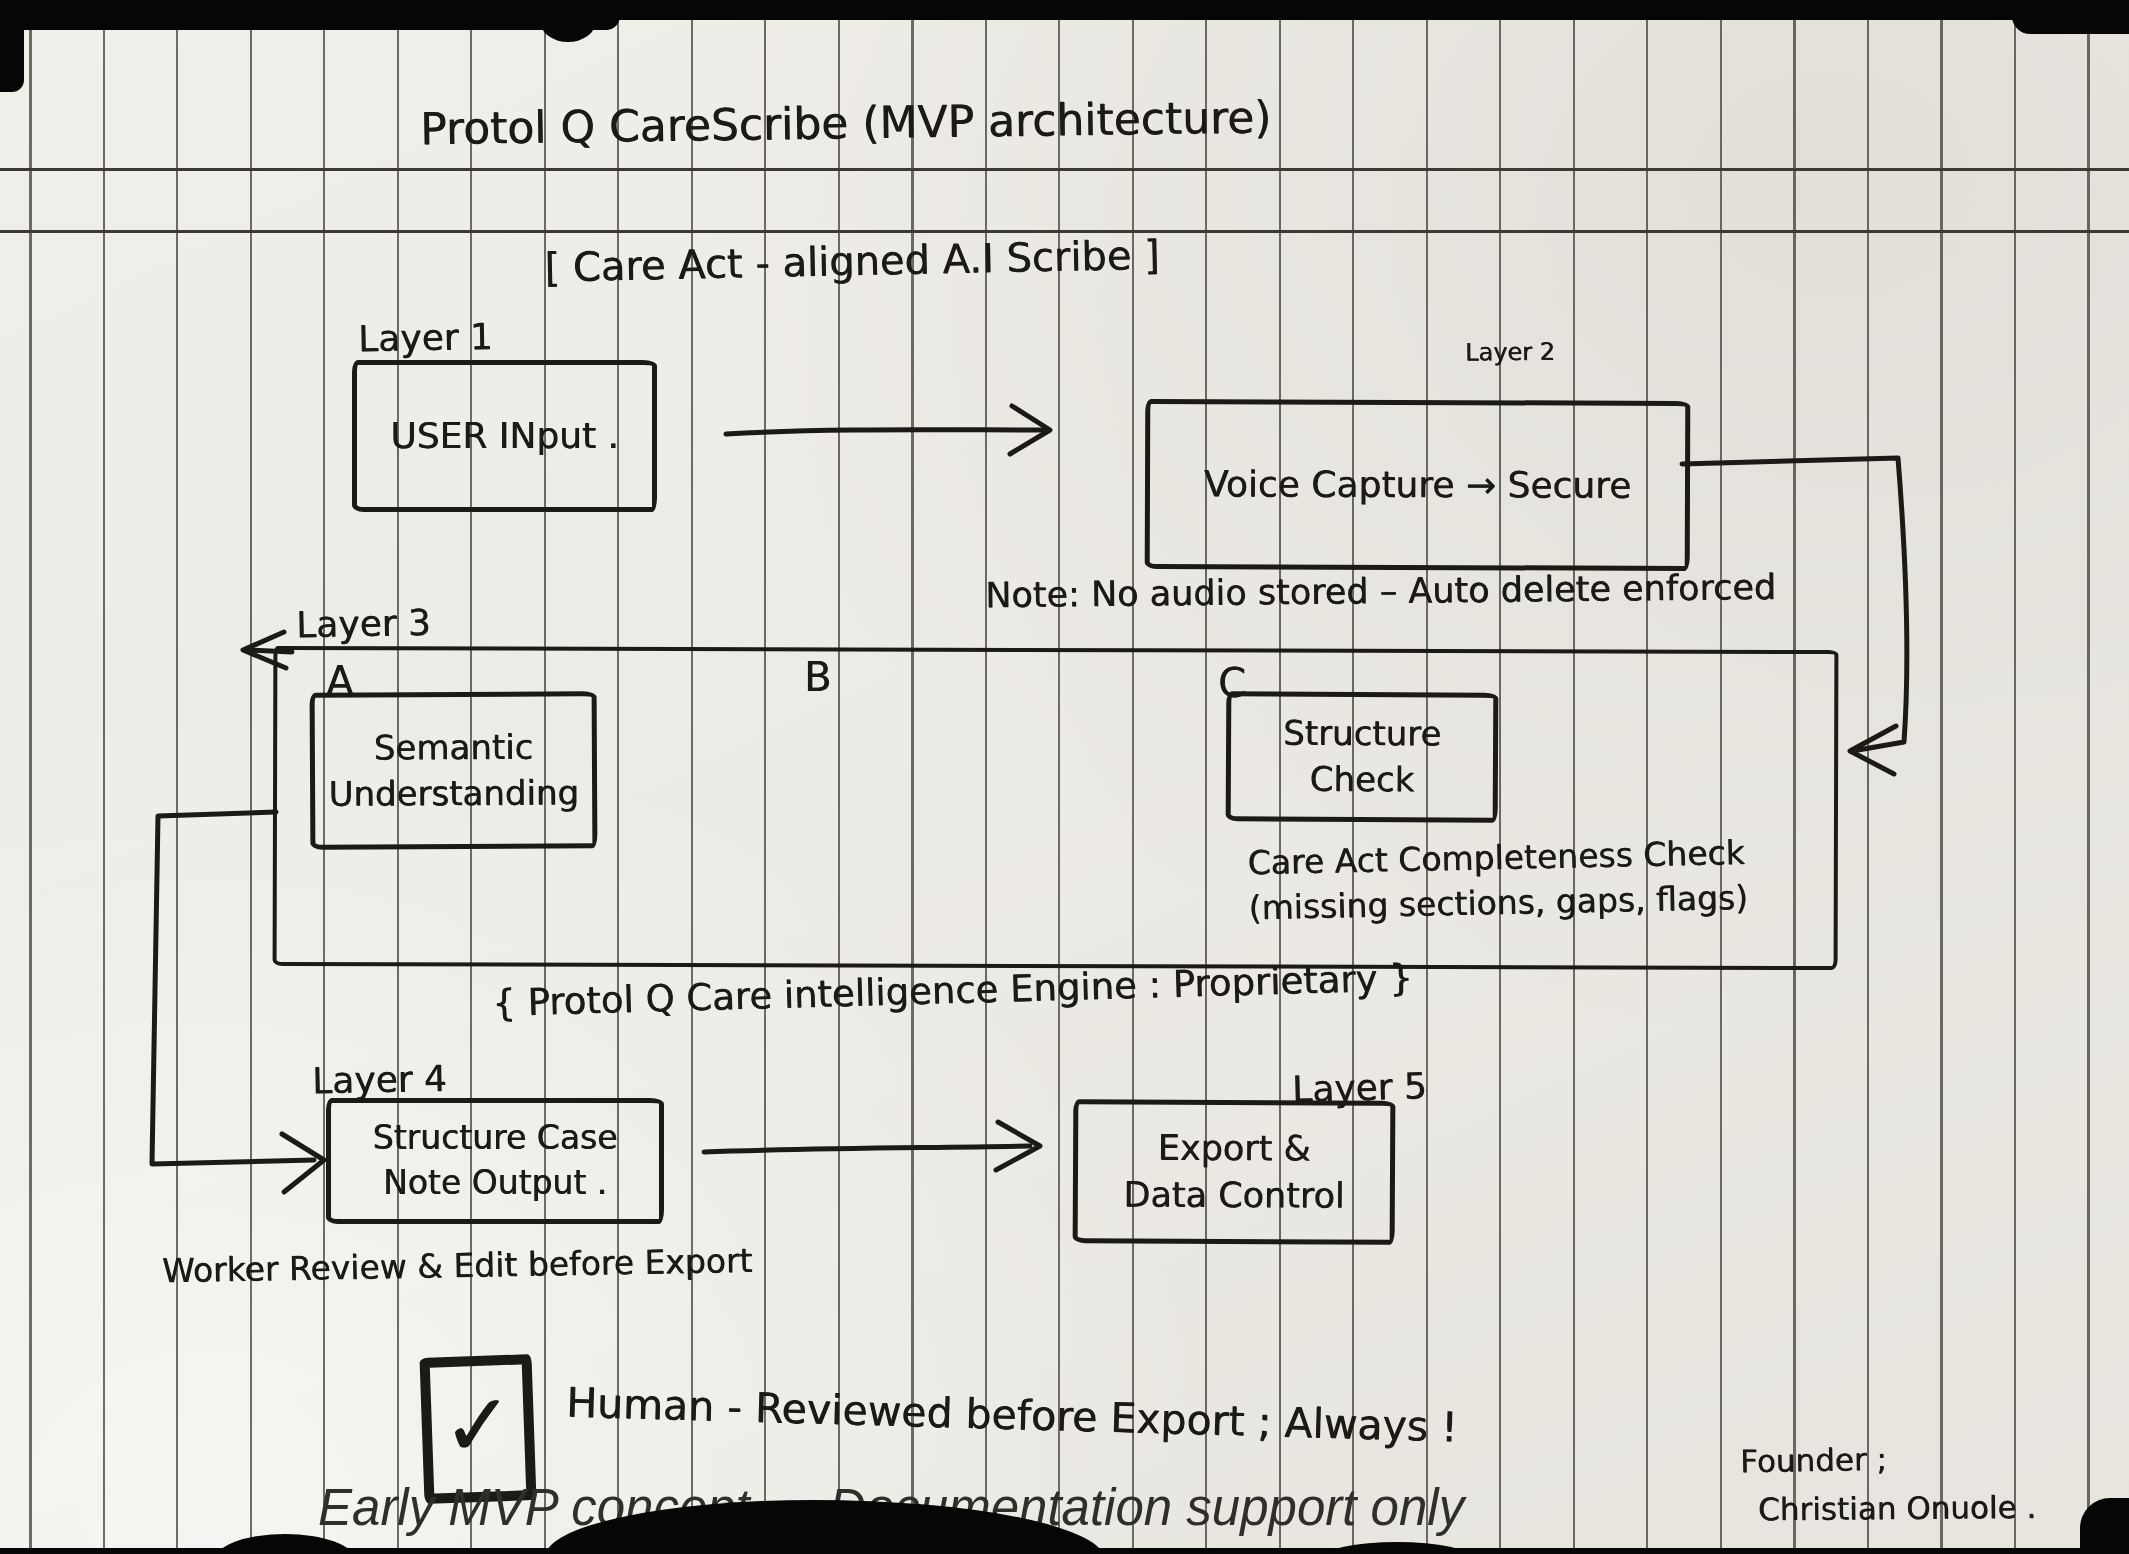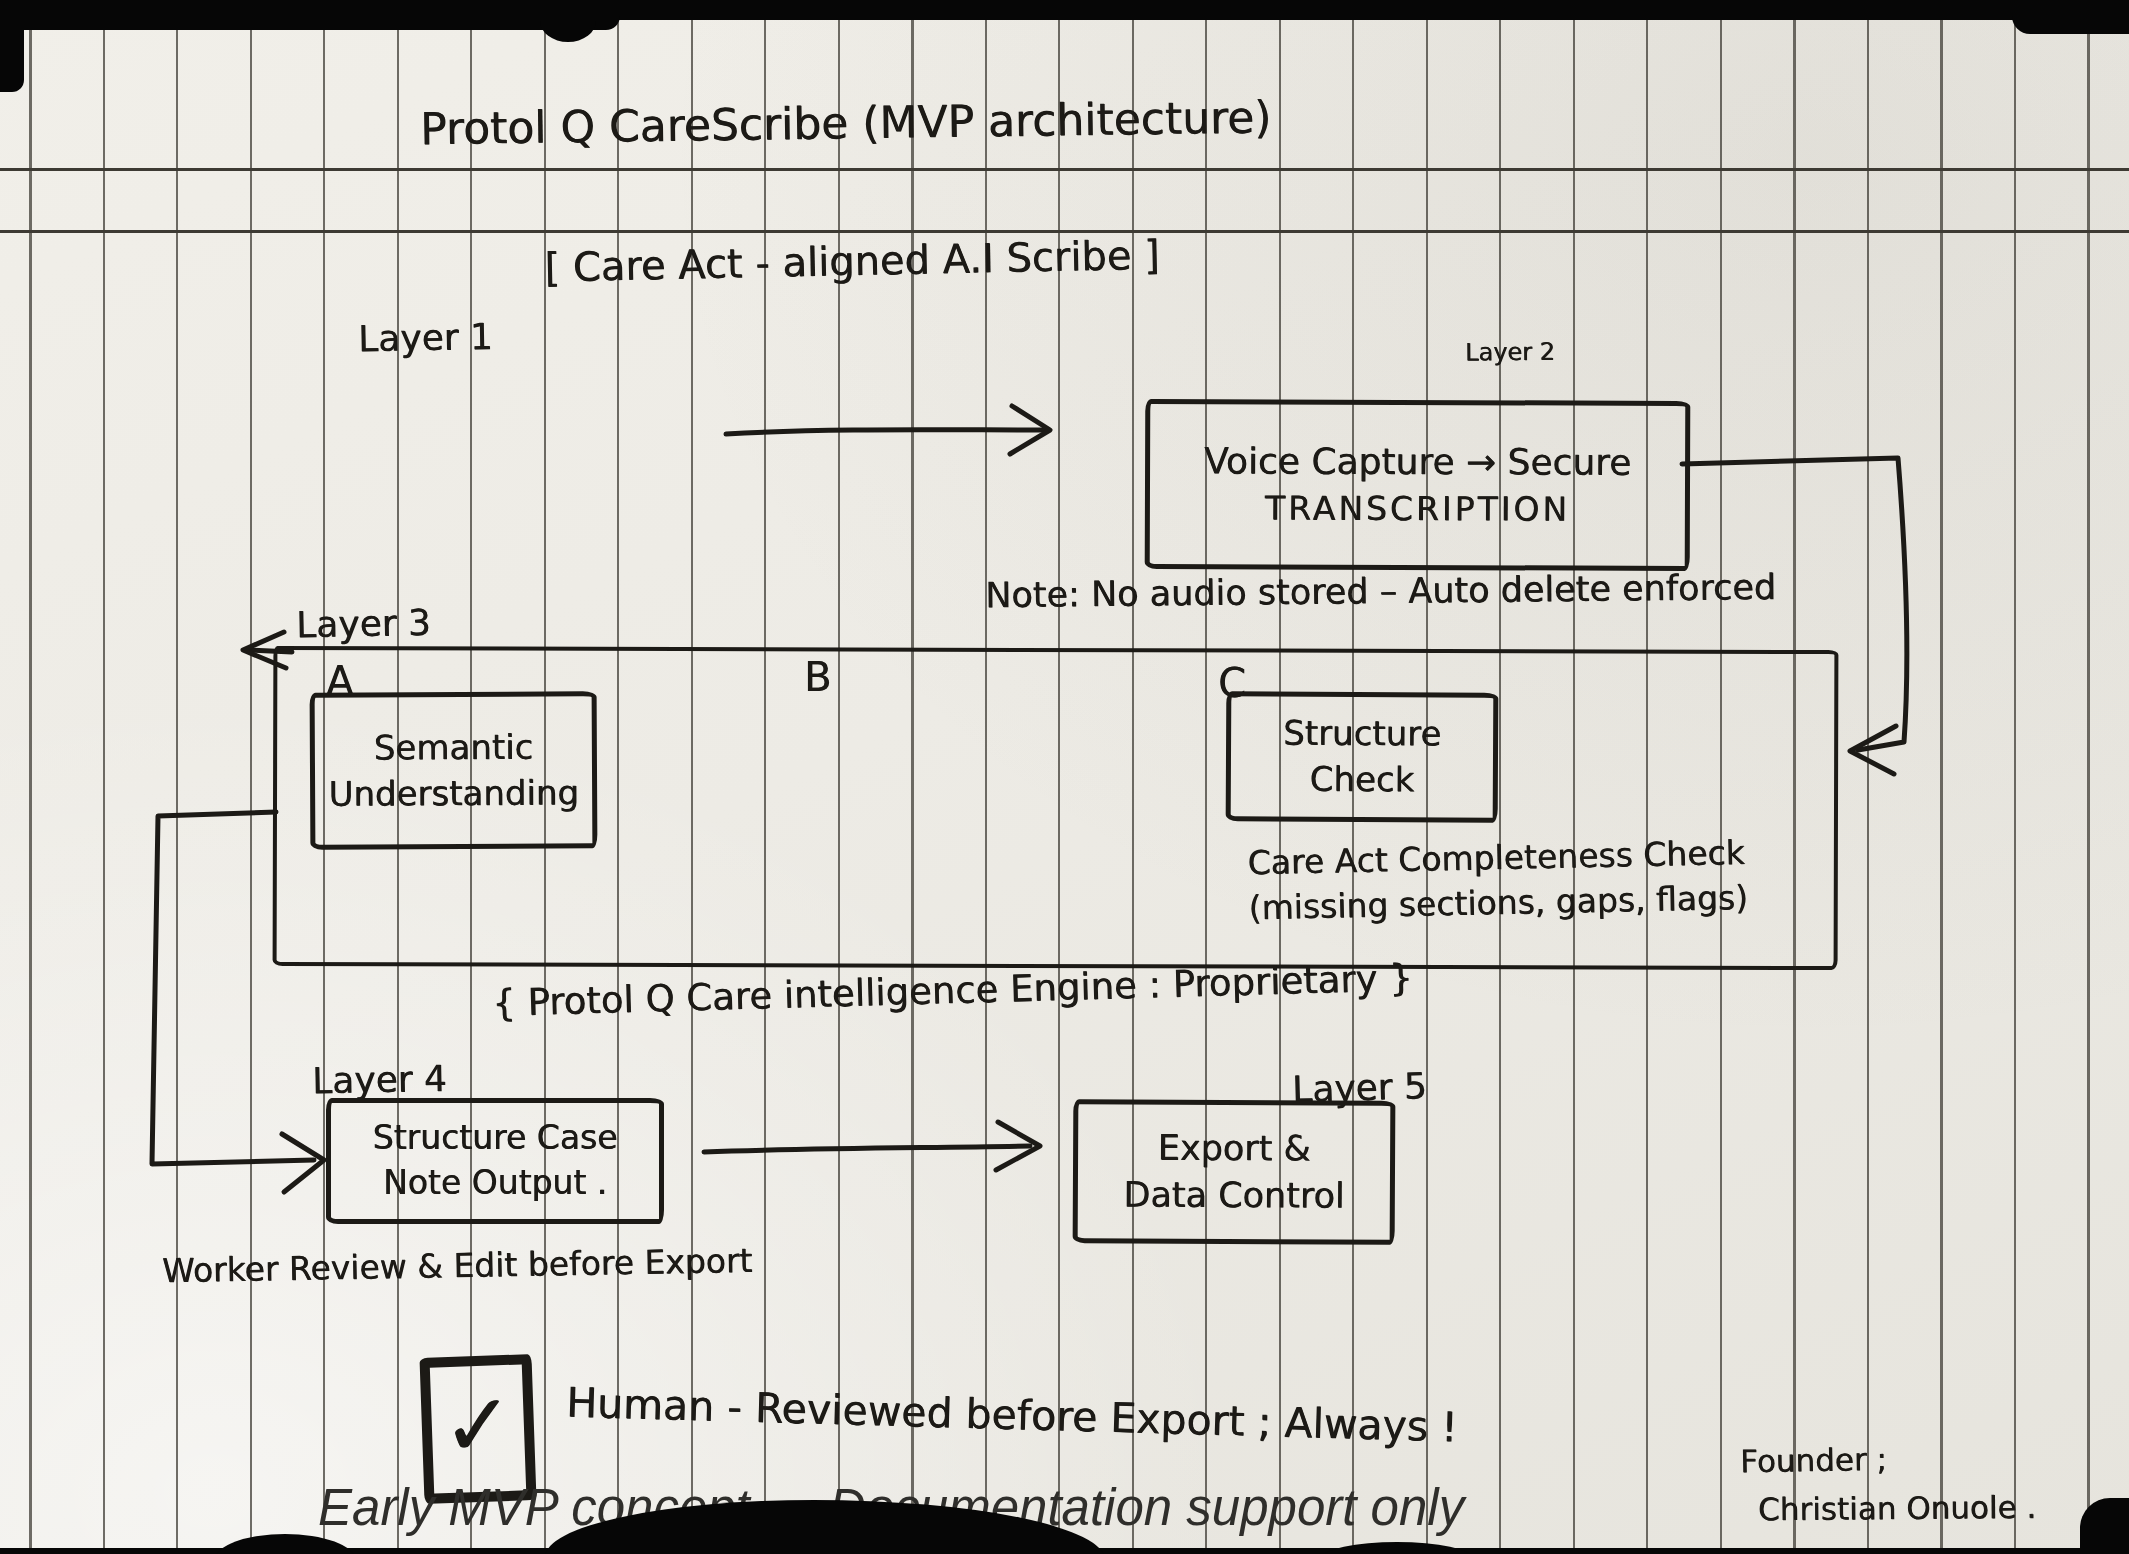--- a/index.html
+++ b/index.html
@@ -65,25 +65,27 @@
     <path d="M 276 812 L 158 816 L 152 1164 L 314 1160"></path>
     <path d="M 282 1134 L 324 1160 L 284 1192"></path>
     <path d="M 704 1152 C 810 1148 920 1148 1030 1146"></path>
     <path d="M 998 1122 L 1040 1146 L 996 1170"></path>
   </svg>
 
   <div class="abs hw" style="left:420px;top:94px;width:740px;text-align:center;font-size:44px;transform:rotate(-0.8deg)">Protol Q CareScribe (MVP architecture)</div>
   <div class="abs hw" style="left:512px;top:234px;width:680px;text-align:center;font-size:40px;transform:rotate(-1.2deg)">[ Care Act - aligned  A.I Scribe ]</div>
 
   <div class="abs hw" style="left:358px;top:314px;font-size:36px;transform:rotate(-1deg)">Layer 1</div>
+  <div class="box" style="left:352px;top:360px;width:295px;height:142px">
+    <span class="hw" style="font-size:36px">USER INput .</span>
+  </div>
 
   <div class="abs hw" style="left:1465px;top:336px;font-size:24px;transform:rotate(-0.5deg)">Layer 2</div>
   <div class="box" style="left:1145px;top:400px;width:535px;height:160px;transform:rotate(0.2deg)">
     <span class="hw" style="font-size:36px">Voice Capture → Secure</span>
-    <span class="hw" style="font-size:33px;letter-spacing:3px">TRANSCRIPTION</span>
   </div>
   <div class="abs hw" style="left:985px;top:568px;font-size:35px;transform:rotate(-0.6deg)">Note: No audio stored – Auto delete enforced</div>
 
   <div class="abs hw" style="left:296px;top:600px;font-size:36px;transform:rotate(-1deg)">Layer 3</div>
   <div class="container-box" style="left:273px;top:648px;width:1557px;height:312px;transform:rotate(0.15deg)"></div>
 
   <div class="abs hw" style="left:326px;top:654px;font-size:40px">A</div>
   <div class="box" style="left:310px;top:692px;width:277px;height:147px;transform:rotate(-0.3deg)">
     <span class="hw" style="font-size:34px">Semantic</span>
     <span class="hw" style="font-size:34px">Understanding</span>

